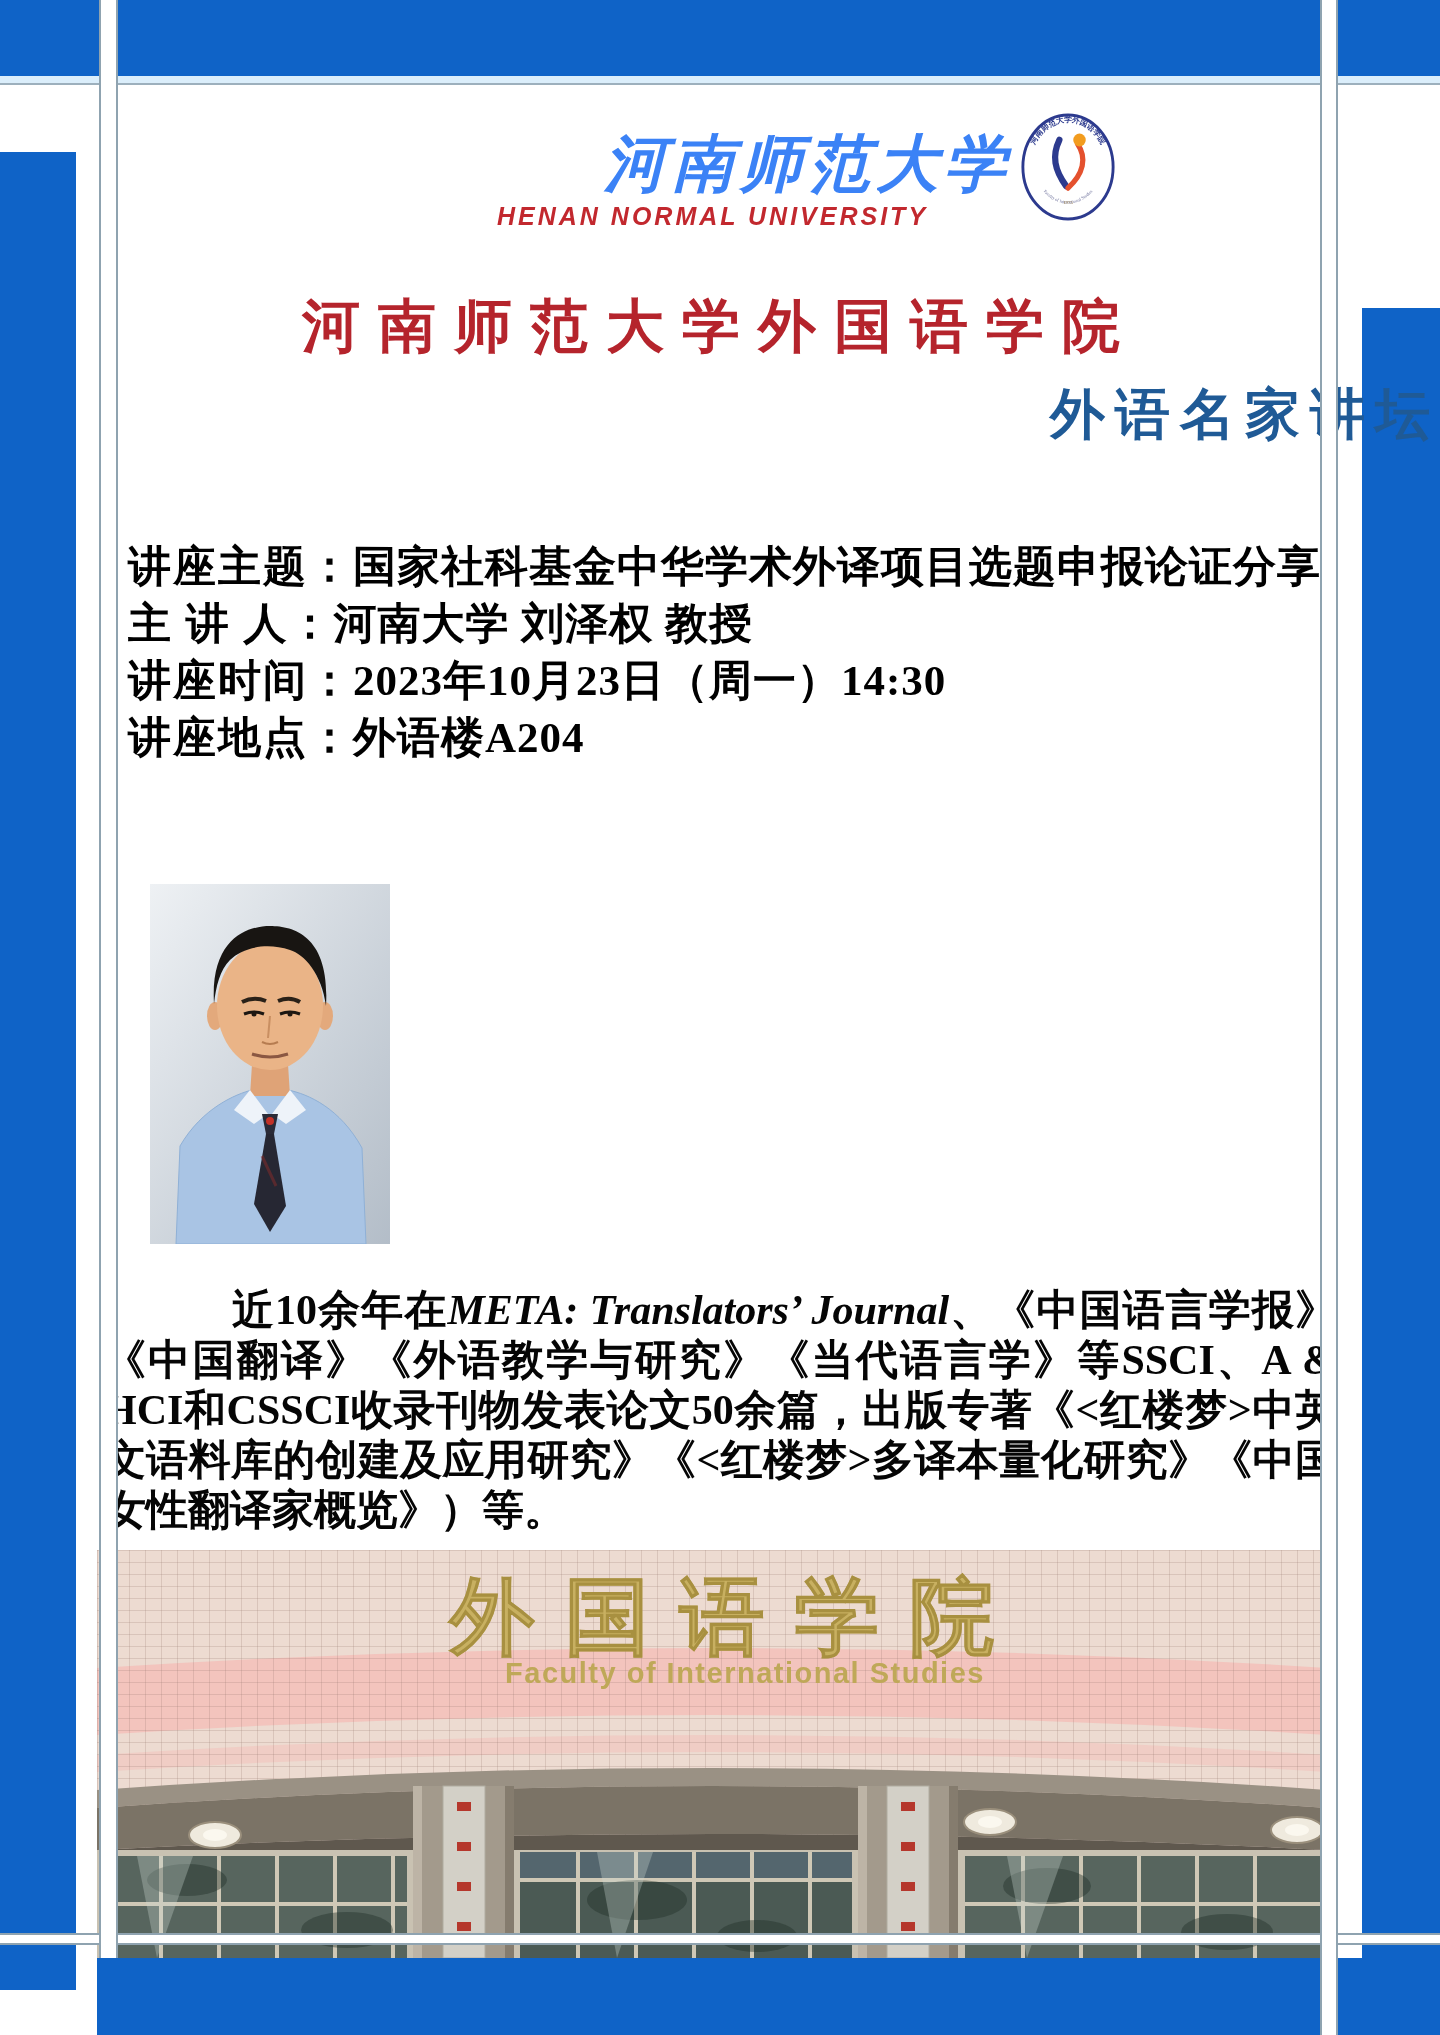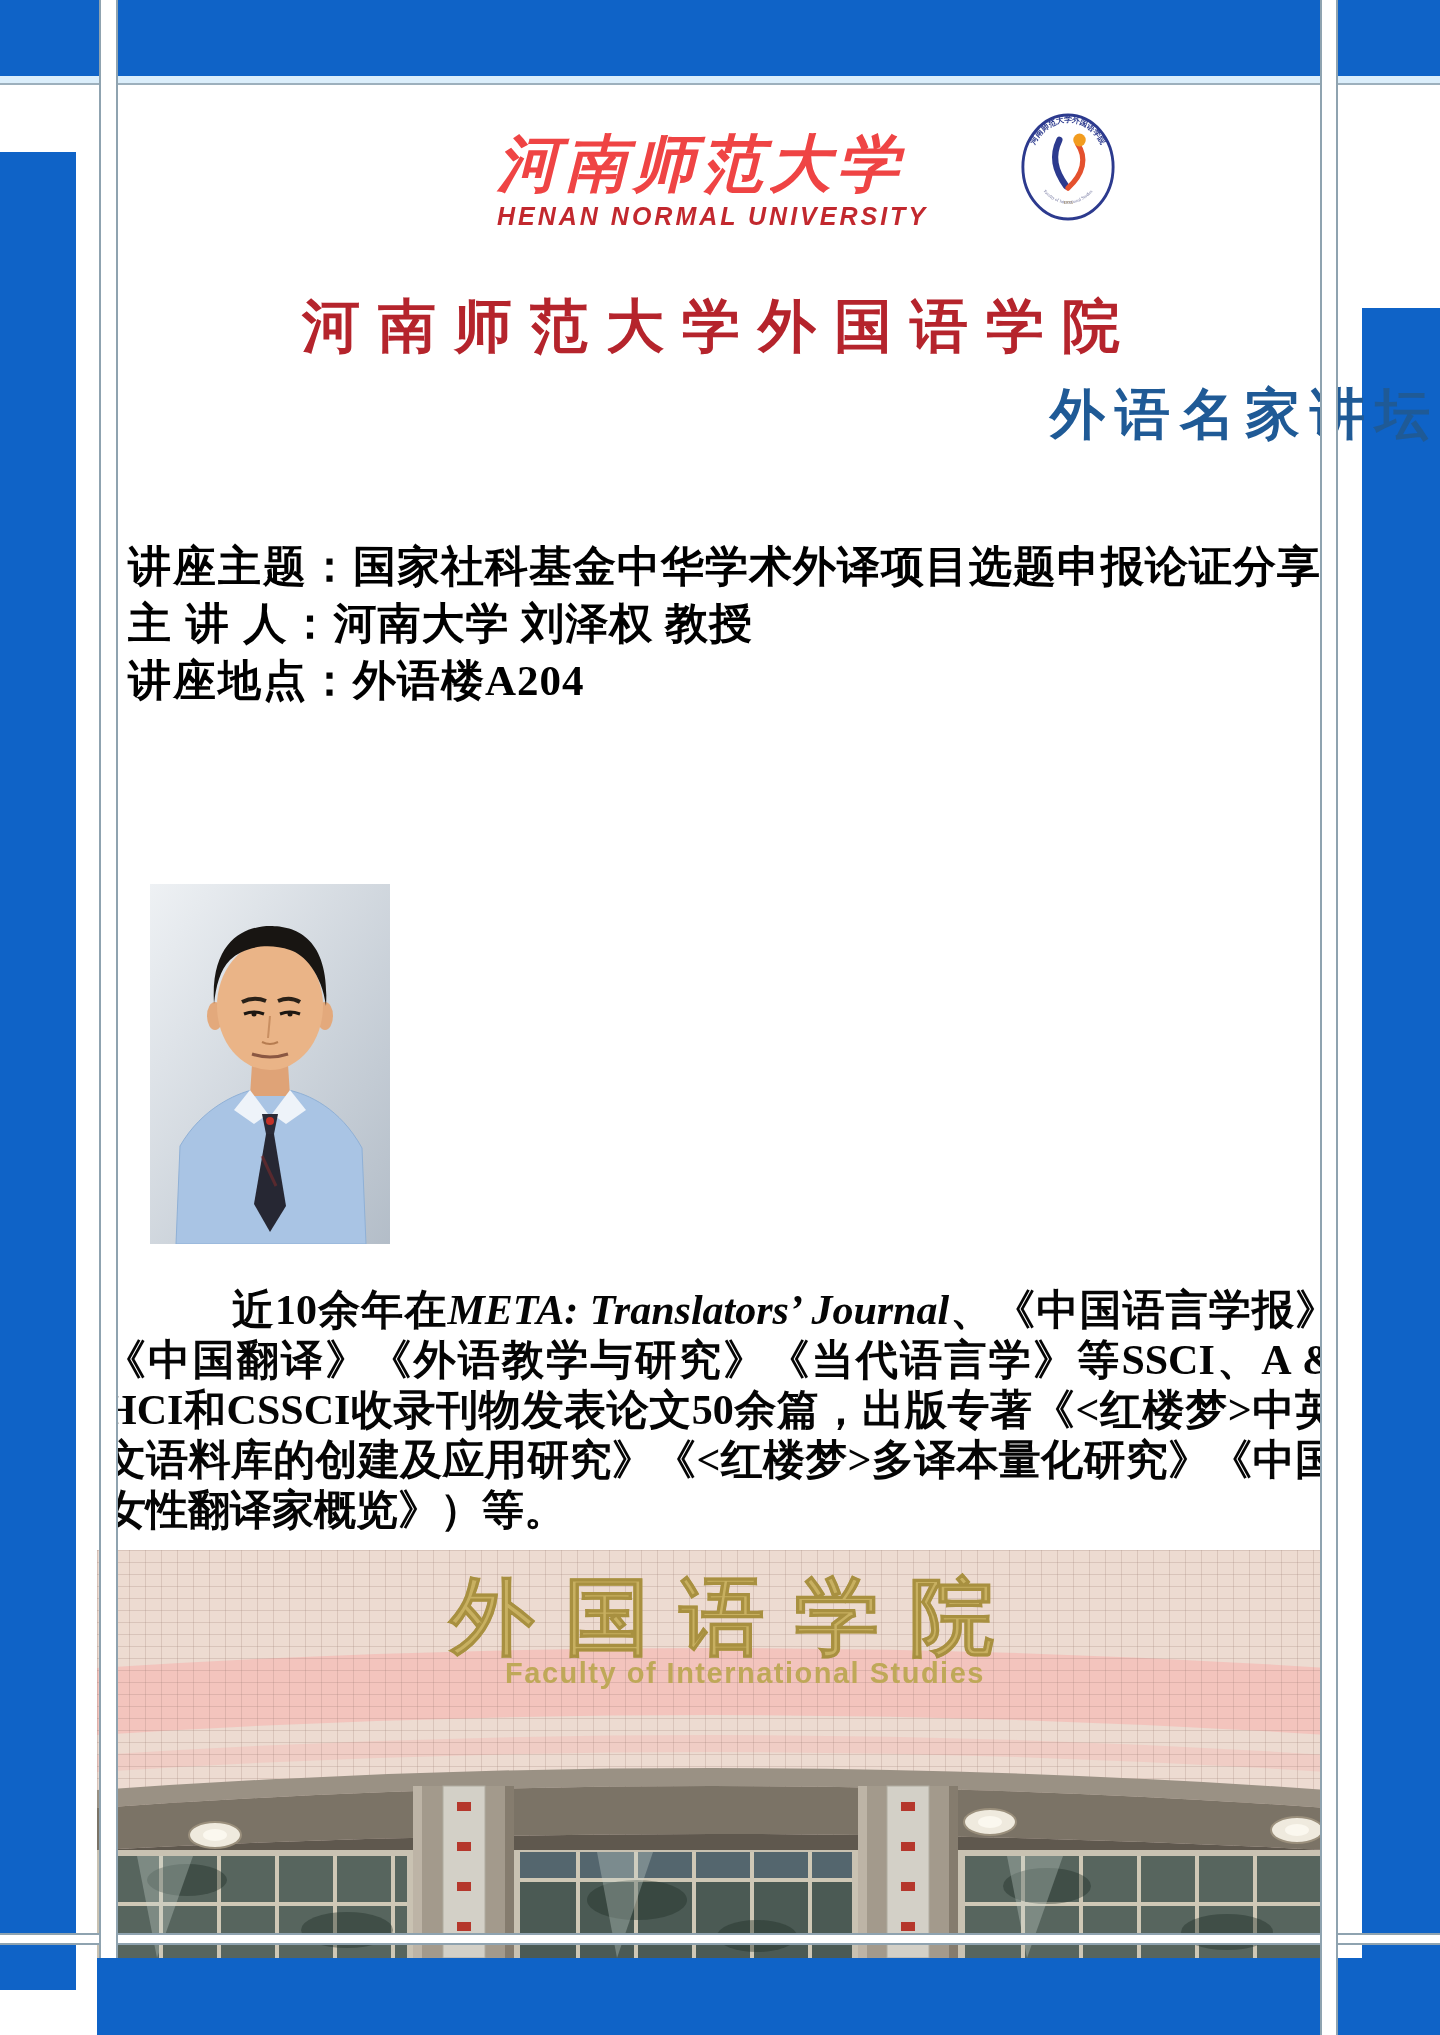--- a/index.html
+++ b/index.html
@@ -18,22 +18,22 @@
   #bottom-bar   { left:97px; top:1958px; width:1343px; height:77px; background:#0f63c7; }
   #left-stripe  { left:99px; top:0; width:15px; height:1958px; background:#ffffff;
                   border-left:2px solid #8fa3b0; border-right:2px solid #8fa3b0; }
   #right-stripe { left:1320px; top:0; width:14px; height:2035px; background:#ffffff;
                   border-left:2px solid #8fa3b0; border-right:2px solid #8fa3b0; }
   #bottom-line  { left:0; top:1933px; width:1440px; height:8px; background:#ffffff;
                   border-top:2px solid #8fa3b0; border-bottom:2px solid #8fa3b0; }
 
   
   #emblem { left:403px; top:124px; width:138px; height:118px; }
-  #calli  { left:497px; top:124px; width:515px; height:80px; text-align:left;
-            color:#ef4444; font-size:62px; line-height:80px; font-weight:bold; font-style:italic;
+  #calli  { left:497px; top:124px; width:515px; height:80px; text-align:right;
+            color:#3b82f6; font-size:62px; line-height:80px; font-weight:bold; font-style:italic;
             white-space:nowrap; letter-spacing:6px; }
   #uni-en { left:497px; top:202px; width:515px; color:#c2282e;
             font-size:25px; font-weight:bold; letter-spacing:3px;
             font-family:"Liberation Sans","DejaVu Sans",sans-serif; white-space:nowrap;font-style:italic; }
   #seal   { left:1020px; top:112px; width:96px; height:110px; }
   #college-title { left:0; top:288px; width:1440px; text-align:center; font-size:58px;
             font-weight:bold; color:#b5242c; letter-spacing:18px; white-space:nowrap; }
   #forum-title   { left:0; top:378px; width:1440px; text-align:right; font-size:55px;
             font-weight:bold; color:#1f5a96; letter-spacing:10px; white-space:nowrap; }
 
@@ -92,20 +92,23 @@
 
   <div class="abs" id="college-title">河南师范大学外国语学院</div>
   <div class="abs" id="forum-title">外语名家讲坛</div>
 
   <div class="abs" id="details">
     <div class="detail-row">
       <span class="dlabel">讲座主题：</span><span class="dvalue">国家社科基金中华学术外译项目选题申报论证分享</span>
     </div>
     <div class="detail-row">
       <span class="dlabel">主 讲 人：</span><span class="dvalue">河南大学 刘泽权 教授</span>
+    </div>
+    <div class="detail-row">
+      <span class="dlabel">讲座时间：</span><span class="dvalue">2023年10月23日（周一）14:30</span>
     </div>
     <div class="detail-row">
       <span class="dlabel">讲座地点：</span><span class="dvalue">外语楼A204</span>
     </div>
   </div>
 
   <div class="abs" id="portrait">
     <svg width="100%" height="100%" viewBox="0 0 240 360" preserveAspectRatio="none">
       <defs>
         <linearGradient id="pbg" x1="0" y1="0" x2="1" y2="1">

